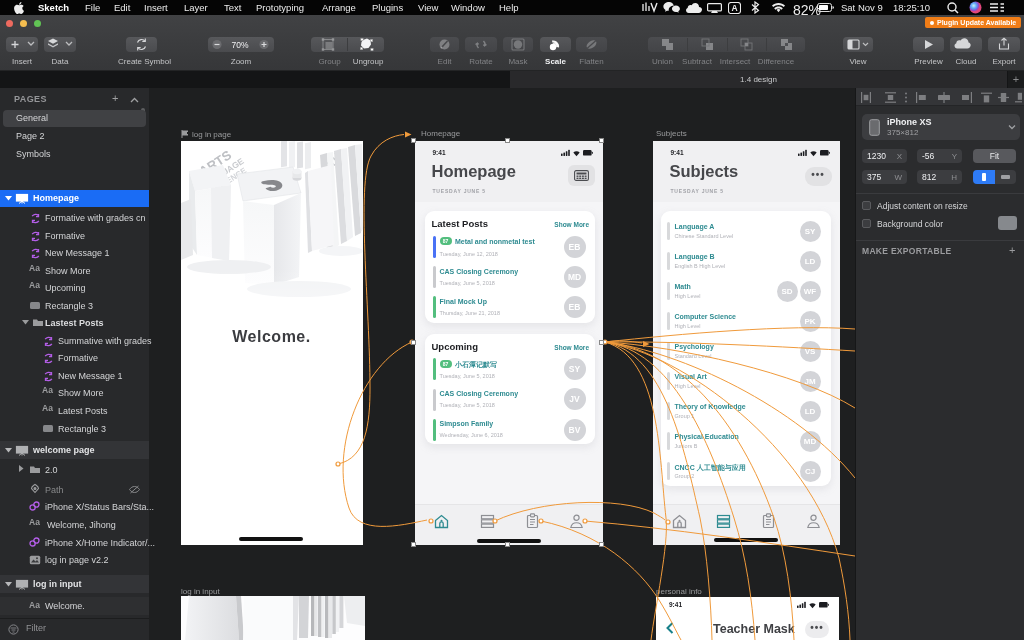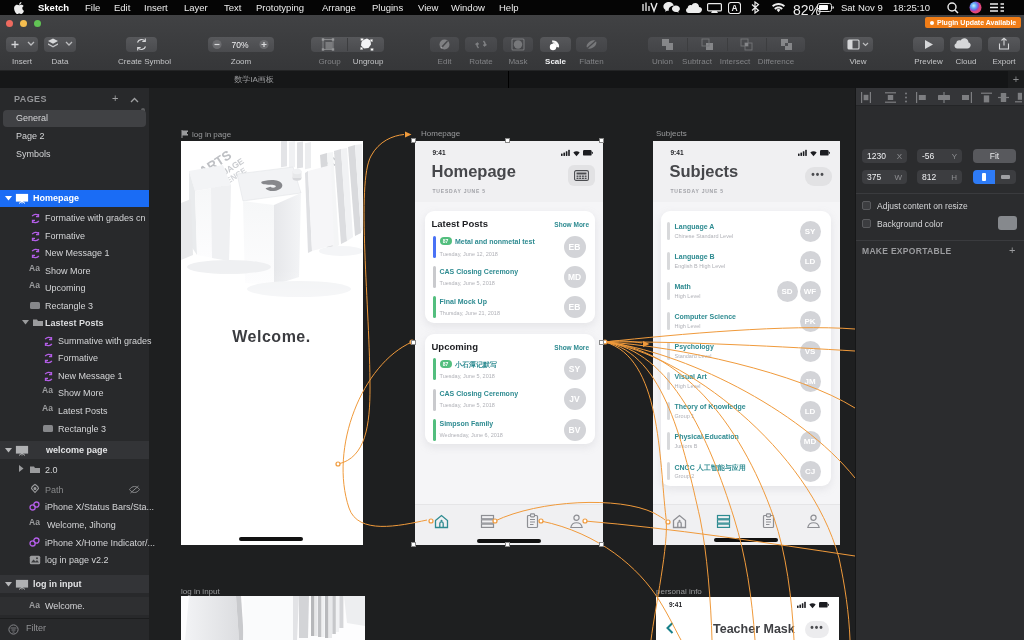--- a/index.html
+++ b/index.html
@@ -368,21 +368,21 @@
         </svg>
     </div>
     <div class="tlabel" style="left:988px;width:32px">Export</div>
 
     <div class="abs" style="left:925px;top:2px;width:96px;height:11px;background:#f07d17;border-radius:2px;color:#fff;font-size:7px;font-weight:bold;line-height:11px;white-space:nowrap">
       <span style="position:absolute;left:5px;top:3.5px;width:4px;height:4px;background:#fff;border-radius:50%"></span>
       <span style="position:absolute;left:12px;top:0">Plugin Update Available</span>
     </div>
   </div>
   <div class="abs" id="tabbar">
-    <div class="tab" style="left:0;width:509px;background:#161718;border-right:1px solid #000">数学IA画板</div>
+    <div class="tab" style="left:510px;width:497px;background:#29292b;color:#c8c9cb">1.4 design</div>
     <div class="tab" style="left:1008px;width:16px;background:#1b1c1d;color:#8a8b8d;font-size:11px">+</div>
   </div>
   <div class="abs" id="canvas"></div>
 
   <svg class="abs" style="left:181px;top:130px;z-index:5" width="8" height="8" viewBox="0 0 8 8">
       <path d="M1 0v8M1 1h6l-2 2 2 2H1" fill="#9a9b9d" stroke="#9a9b9d" stroke-width="1"></path>
     </svg>
   <div class="ablabel" style="left:192px;top:130px">log in page</div>
   <div class="ablabel" style="left:421px;top:129px">Homepage</div>
   <div class="ablabel" style="left:656px;top:129px">Subjects</div>
@@ -730,21 +730,21 @@
     <div class="abs" style="left:0;top:353px;width:149px;height:18px;background:#333437"></div>
     <svg class="abs" style="left:5px;top:359px" width="7" height="6" viewBox="0 0 7 6">
         <path d="M0 1h7L3.5 5.5z" fill="#b8b9bb"></path>
       </svg>
     <svg class="abs" style="left:15px;top:357px" width="14" height="11" viewBox="0 0 14 11">
         <g stroke="#b0b1b3" stroke-width="1.2" fill="none">
           <rect x="1.5" y="1.5" width="11" height="6.5" fill="#b0b1b3"></rect>
           <path d="M7 8v2.5M4 10.5L7 8l3 2.5" stroke-width="1"></path>
         </g>
       </svg>
-    <div class="lrow" style="top:354px;padding-left:46px;font-weight:bold;color:#e2e3e5">welcome page</div>
+    <div class="lrow" style="top:354px;padding-left:33px;font-weight:bold;color:#e2e3e5">welcome page</div>
     <svg class="abs" style="left:18px;top:377px" width="6" height="7" viewBox="0 0 6 7">
         <path d="M1 0l4.5 3.5L1 7z" fill="#9a9b9d"></path>
       </svg>
     <div class="lrow" style="top:374px;padding-left:45px">2.0</div>
     <div class="lrow" style="top:394px;padding-left:45px;color:#87888a">Path</div>
     <svg class="abs" style="left:128px;top:397px" width="13" height="9" viewBox="0 0 13 9">
         <g stroke="#87888a" stroke-width="1" fill="none">
           <path d="M1.5 4.5c1.5-2 3-3 5-3s3.5 1 5 3c-1.5 2-3 3-5 3s-3.5-1-5-3z"></path>
           <path d="M2.5 8L10.5 1"></path>
         </g>
@@ -853,20 +853,30 @@
           <rect x="102" y="3" width="7" height="5"></rect>
       <rect x="121" y="0.6" width="11" height="1.2"></rect>
           <rect x="123.8" y="3.4" width="5.4" height="7"></rect>
       <rect x="138" y="4.9" width="11" height="1.2"></rect>
           <rect x="140.8" y="1" width="5.4" height="9" rx="0.5"></rect>
       <rect x="155" y="9.2" width="11" height="1.2"></rect>
           <rect x="157.8" y="0.8" width="5.4" height="7"></rect>
     </g>
       </svg>
 
+    <div class="abs" style="left:6px;top:26px;width:158px;height:26px;background:#3c3d40;border-radius:5px">
+      <svg class="abs" style="left:7px;top:5px" width="11" height="17" viewBox="0 0 11 17">
+          <rect x="0.7" y="0.7" width="9.6" height="15.6" rx="1.8" fill="#6a6b6e" stroke="#9fa0a3" stroke-width="1"></rect>
+        </svg>
+      <div class="abs" style="left:25px;top:3px;font-size:9px;font-weight:bold;color:#f0f1f3">iPhone XS</div>
+      <div class="abs" style="left:25px;top:14px;font-size:8px;color:#9fa0a3">375×812</div>
+      <svg class="abs" style="left:146px;top:10px" width="8" height="6" viewBox="0 0 8 6">
+          <path d="M1 1.5l3 3 3-3" stroke="#9fa0a3" stroke-width="1.3" fill="none"></path>
+        </svg>
+    </div>
 
     <div class="field" style="left:6px;top:61px">
         <span class="fv">1230</span>
         <span class="fu">X</span>
       </div>
     <div class="field" style="left:61px;top:61px">
         <span class="fv">-56</span>
         <span class="fu">Y</span>
       </div>
     <div class="abs" style="left:117px;top:61px;width:43px;height:14px;background:#58595d;border-radius:4px;font-size:8.5px;color:#e8e9eb;text-align:center;line-height:14px">Fit</div>

